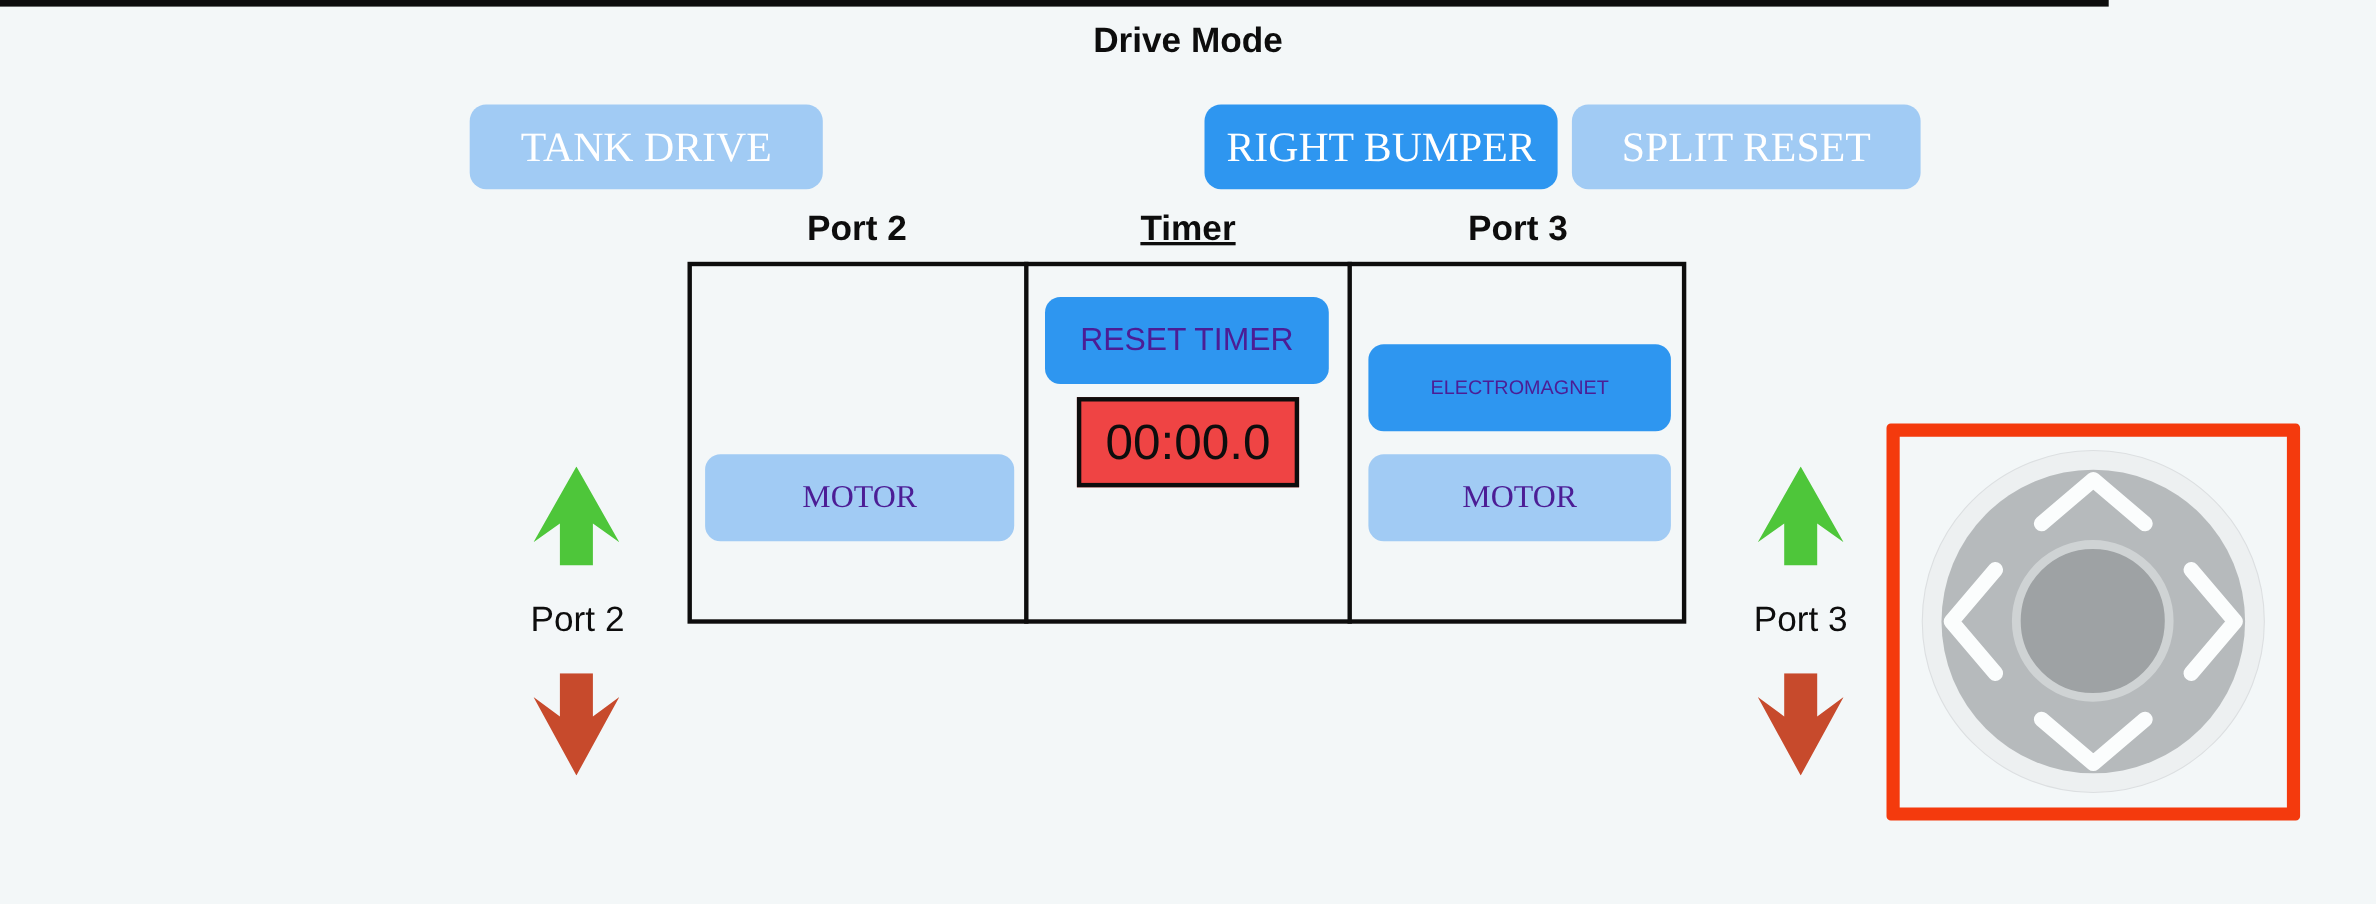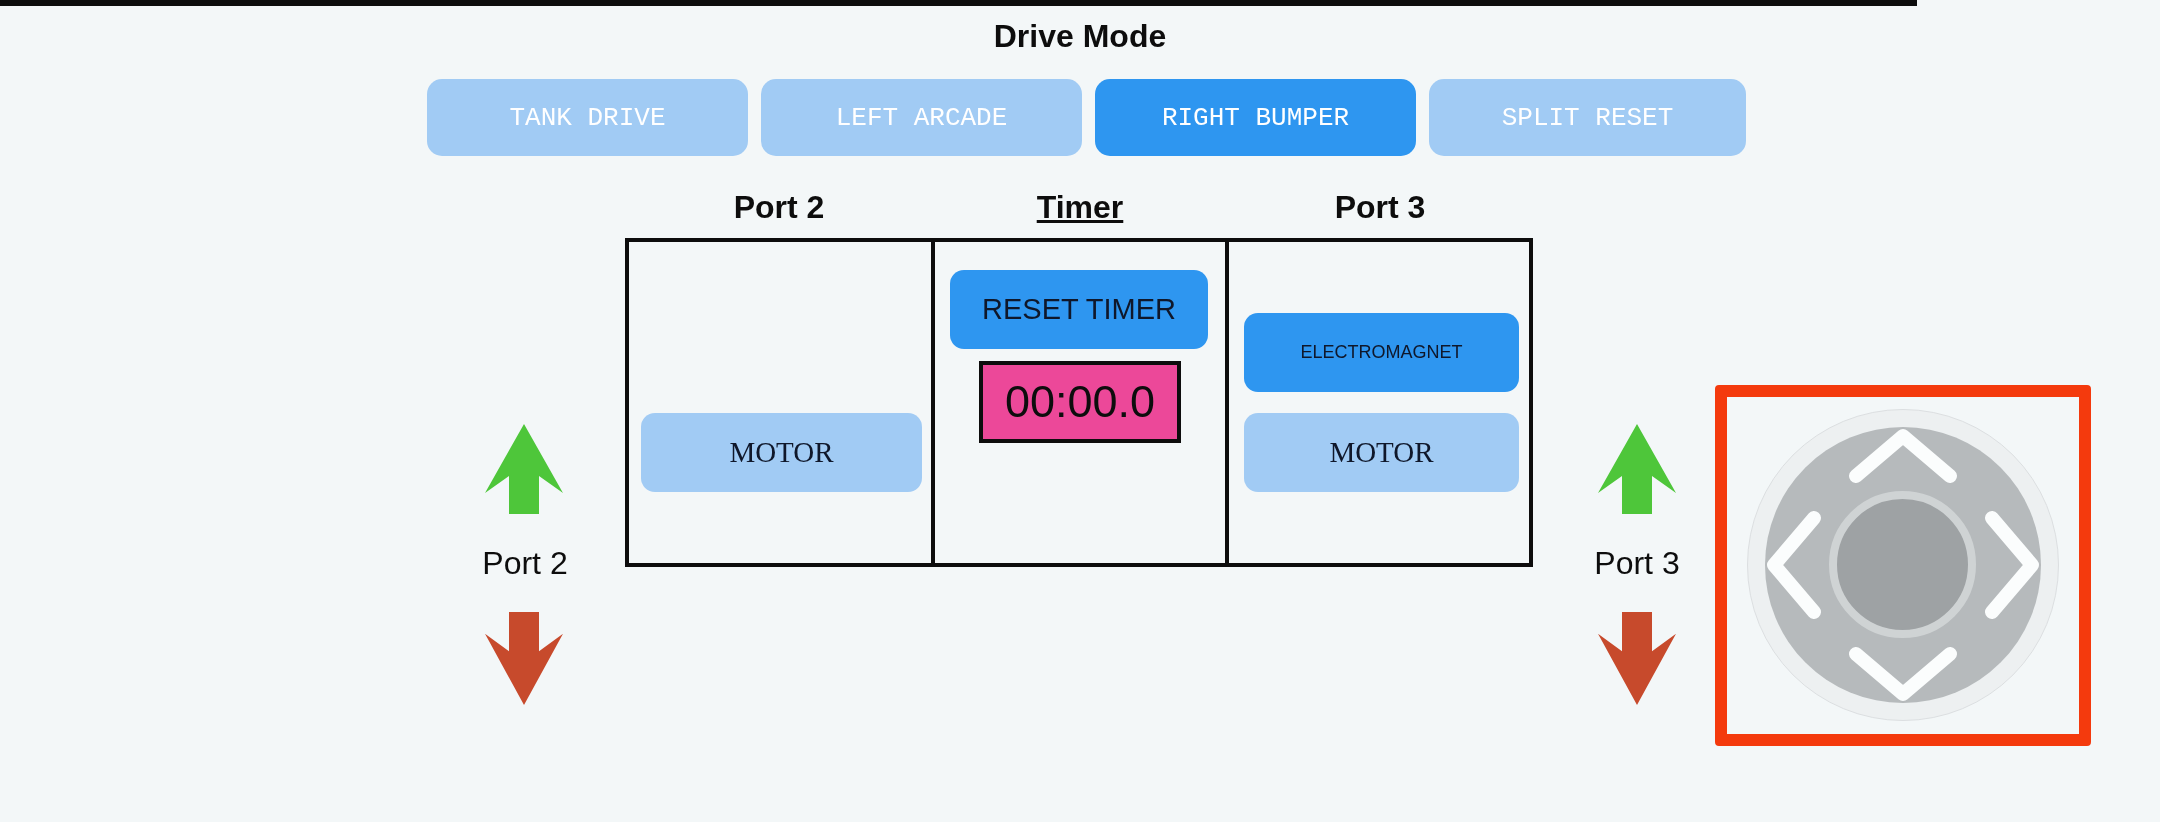--- a/index.html
+++ b/index.html
@@ -13,45 +13,45 @@
   
   .title{font-size:32px;font-weight:bold;color:#0d0d0d;text-align:center;line-height:36px;}
   #page-title{left:880px;top:18px;width:400px;}
   .col-header{font-size:32px;font-weight:bold;color:#0d0d0d;text-align:center;line-height:34px;}
   #hdr-port2{left:699px;top:190px;width:160px;}
   #hdr-timer{left:1000px;top:190px;width:160px;text-decoration:underline;}
   #hdr-port3{left:1300px;top:190px;width:160px;}
   
   .mode-btn{
     height:77px;border-radius:15px;background:#a1cbf4;color:#ffffff;
-    font-size:26px;display:flex;align-items:center;justify-content:center;
-    border:none;cursor:pointer;font-family:Liberation Mono, monospace;
+    font-size:38px;display:flex;align-items:center;justify-content:center;
+    border:none;cursor:pointer;font-family:Liberation Serif, serif;margin-top:16px;
   }
   .mode-btn.active{background:#2e96f0;}
   #mode-tank{left:427px;top:79px;width:321px;}
   #mode-left{left:761px;top:79px;width:321px;}
   #mode-right{left:1095px;top:79px;width:321px;}
   #mode-split{left:1429px;top:79px;width:317px;}
   
   #panel{left:625px;top:238px;width:908px;height:329px;border:4px solid #0d0d0d;box-sizing:border-box;}
   .vdivider{top:238px;width:4px;height:329px;background:#0d0d0d;}
   #divider1{left:931px;}
   #divider2{left:1225px;}
   .ctl-btn{
-    border-radius:14px;color:#0f172a;font-size:29px;border:none;cursor:pointer;
+    border-radius:14px;color:#4c1d95;font-size:29px;border:none;cursor:pointer;
     display:flex;align-items:center;justify-content:center;
     font-family:"Liberation Sans",sans-serif;
   }
   .ctl-blue{background:#2e96f0;}
   .ctl-light{background:#a1cbf4;font-family:Liberation Serif, serif;}
   #btn-led{left:641px;top:313px;width:281px;height:79px;}
   #btn-motor-left{left:641px;top:413px;width:281px;height:79px;}
   #btn-reset{left:950px;top:270px;width:258px;height:79px;}
   #timer-display{
-    left:979px;top:361px;width:202px;height:82px;background:#ec4899;
+    left:979px;top:361px;width:202px;height:82px;background:#ef4444;
     border:4px solid #0d0d0d;box-sizing:border-box;color:#0d0d0d;
     font-size:45px;display:flex;align-items:center;justify-content:center;
   }
   #btn-start{left:950px;top:455px;width:258px;height:80px;}
   #btn-electro{left:1244px;top:313px;width:275px;height:79px;font-size:18px;}
   #btn-motor-right{left:1244px;top:413px;width:275px;height:79px;}
   
   .arrow-btn{background:none;border:none;padding:0;cursor:pointer;}
   .port-label{font-size:32px;color:#0d0d0d;text-align:center;line-height:34px;}
   #port2-up{left:485px;top:424px;width:78px;height:90px;}
@@ -83,21 +83,20 @@
 </head>
 <body>
 
 <div id="stage">
 
   <div id="topbar" class="abs"></div>
 
   <div id="page-title" class="abs title">Drive Mode</div>
 
   <button id="mode-tank" class="abs mode-btn">TANK DRIVE</button>
-  <button id="mode-left" class="abs mode-btn">LEFT ARCADE</button>
   <button id="mode-right" class="abs mode-btn active">RIGHT BUMPER</button>
   <button id="mode-split" class="abs mode-btn">SPLIT RESET</button>
 
   <div id="hdr-port2" class="abs col-header">Port 2</div>
   <div id="hdr-timer" class="abs col-header">Timer</div>
   <div id="hdr-port3" class="abs col-header">Port 3</div>
 
   <div id="panel" class="abs"></div>
   <div id="divider1" class="abs vdivider"></div>
   <div id="divider2" class="abs vdivider"></div>

